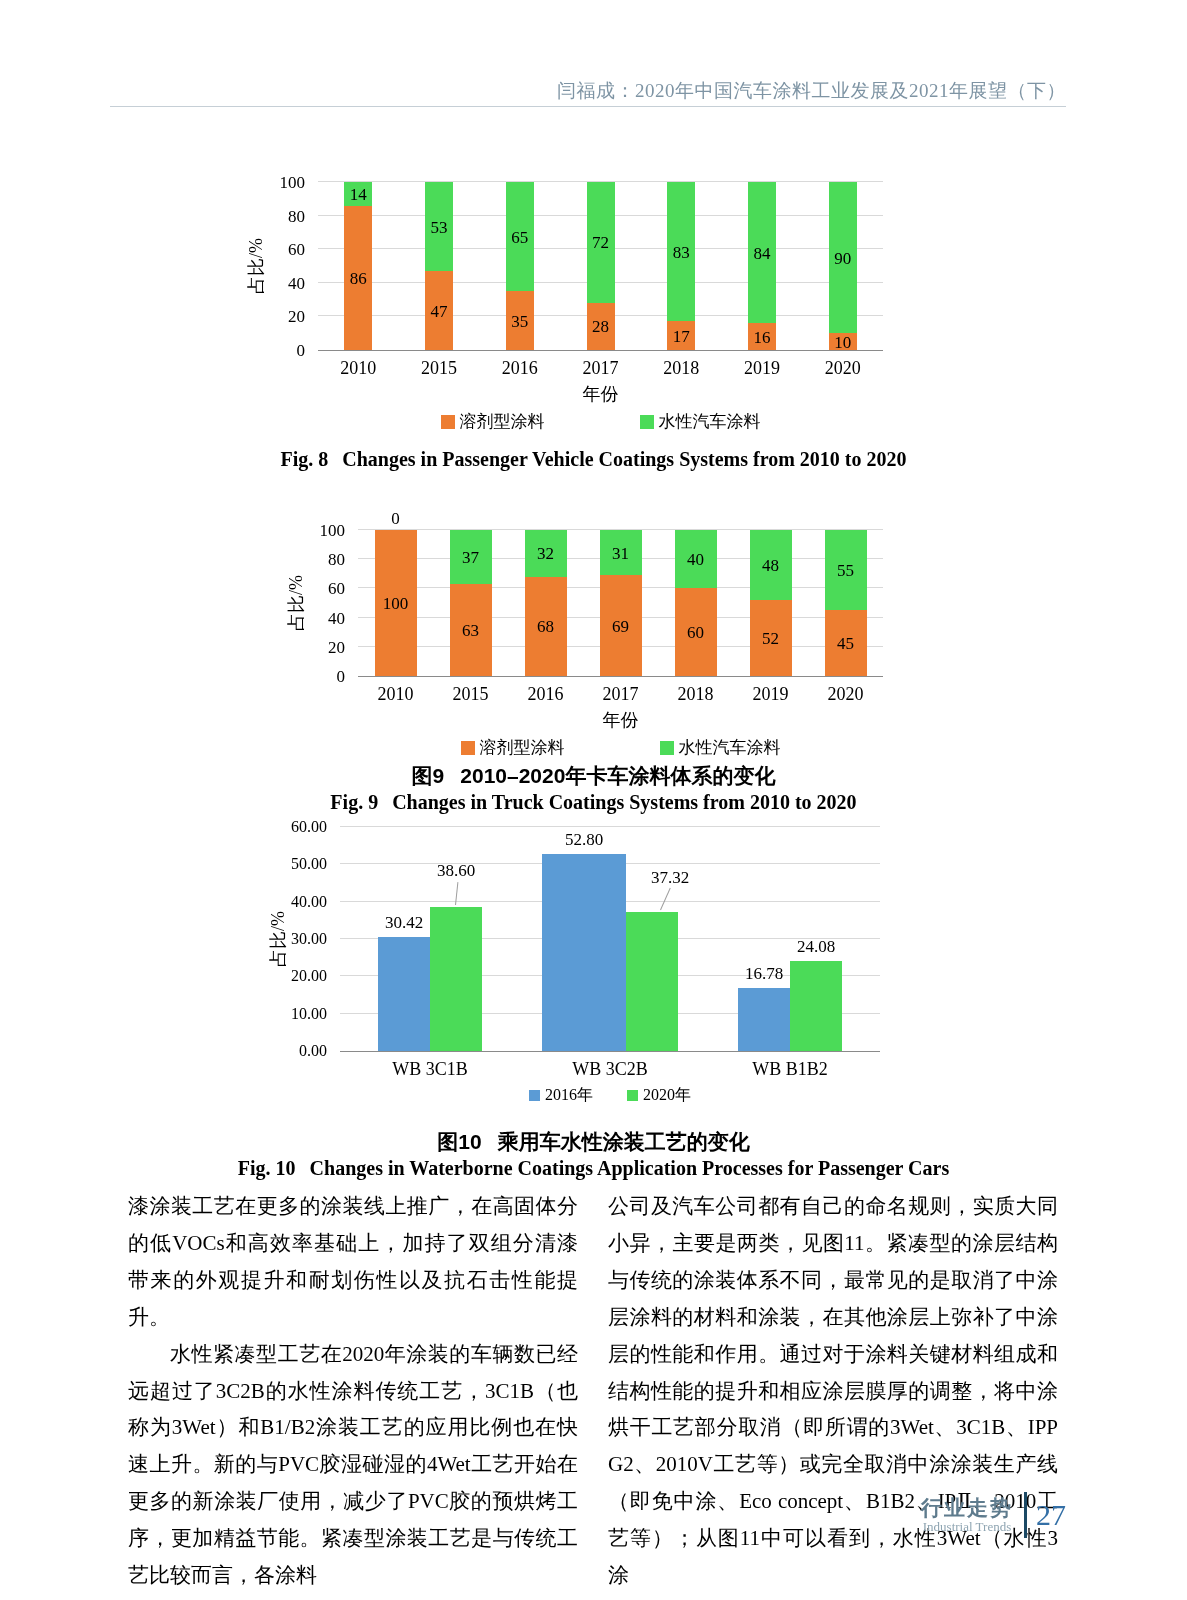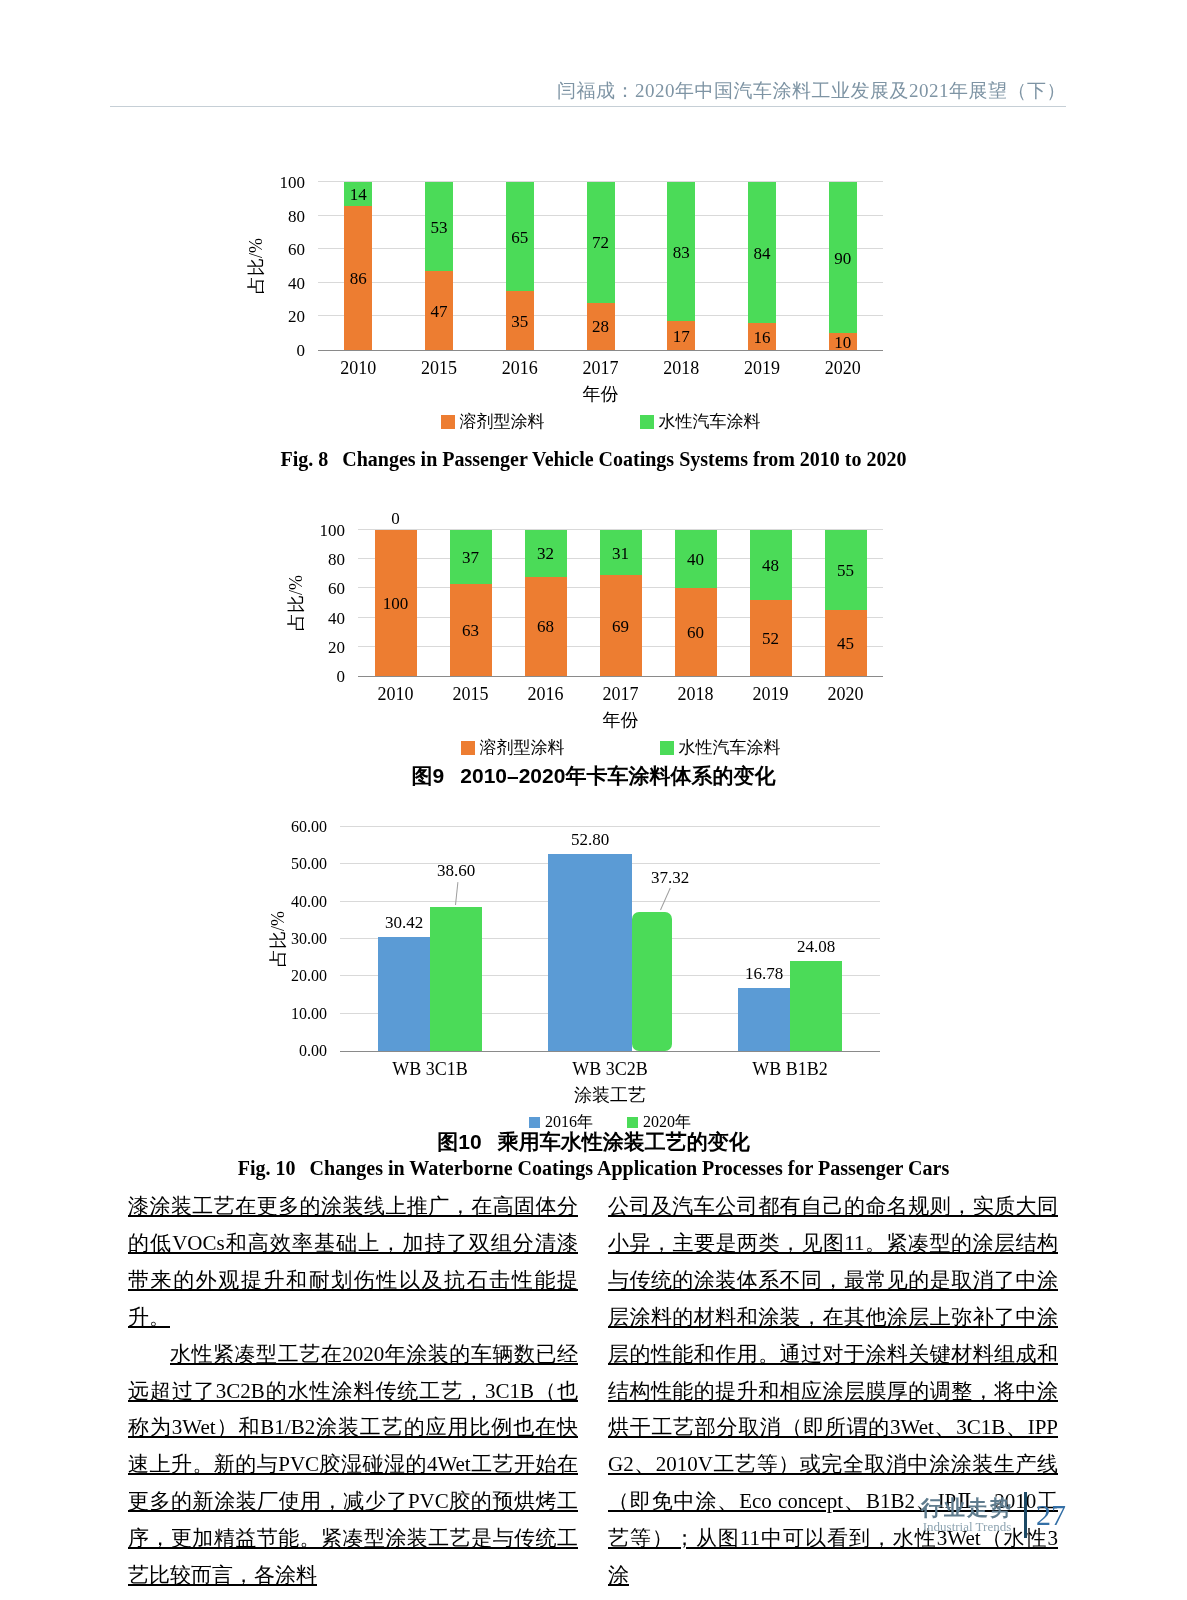--- a/index.html
+++ b/index.html
@@ -38,21 +38,21 @@
   .legend .lt{font-size:17px;line-height:1;margin-left:5px;}
 
   
   .cap-zh{position:absolute;left:0;width:1187px;text-align:center;
           font-family:"Liberation Sans","DejaVu Sans",sans-serif;font-weight:bold;font-size:21px;}
   .cap-zh .cap-num{margin-right:16px;}
   .cap-en{position:absolute;left:0;width:1187px;text-align:center;font-weight:bold;font-size:20px;}
   .cap-en .cap-num{margin-right:14px;}
 
   
-  .bodytext{position:absolute;top:1188px;left:128px;width:930px;display:flex;gap:30px;text-decoration:underline;}
+  .bodytext{position:absolute;top:1188px;left:128px;width:930px;display:flex;gap:30px;}
   .coltext{width:450px;font-size:21px;line-height:36.9px;text-align:justify;}
   .coltext p{margin:0;}
   .coltext p.indent{text-indent:2em;}
 
   
   .footer{position:absolute;top:1492px;right:121px;display:flex;align-items:center;}
   .footer-left{display:flex;flex-direction:column;align-items:center;}
   .footer-zh{font-family:"Liberation Sans","DejaVu Sans",sans-serif;font-weight:bold;
              font-size:21px;color:#5E7B8D;letter-spacing:2px;line-height:1.1;}
   .footer-en{font-size:13px;color:#8FA5B2;line-height:1.2;}
@@ -286,20 +286,23 @@
           <span class="lt" style="font-size: 17px;">溶剂型涂料</span>
         </div>
         <div class="li">
           <span class="sq" style="height: 14px; width: 14px; background: rgb(75, 219, 88);"></span>
           <span class="lt" style="font-size: 17px;">水性汽车涂料</span>
         </div>
       </div>
     </div>
   <div class="cap-zh" style="top:762px;">
     <span class="cap-num">图9</span><span>2010–2020年卡车涂料体系的变化</span>
+  </div>
+  <div class="cap-en" style="top:791px;">
+    <span class="cap-num">Fig. 9</span><span>Changes in Truck Coatings Systems from 2010 to 2020</span>
   </div>
 
   <div class="chart" id="chart-fig10" style="left:340px;top:827px;width:540px;">
       <div class="plot" style="width: 540px; height: 224px;">
         <div class="ytitle-anchor">
           <div class="ytitle">占比/%</div>
         </div>
         <div class="ytick fmt2" style="bottom: 0%;">0.00</div>
         <div class="gridline" style="bottom: 16.6667%;"></div>
         <div class="ytick fmt2" style="bottom: 16.6667%;">10.00</div>
@@ -320,41 +323,40 @@
             </div>
             <div class="gbar" style="width: 52px; height: 144.107px; background: rgb(75, 219, 88);">
               <div class="glab" style="bottom: calc(100% + 28px); left: calc(50% + 0px);">38.60</div>
               <div class="leader" style="left: calc(50% - 1px); height: 23px; transform: rotate(6deg);"></div>
             </div>
           </div>
           <div class="slot">
             <div class="gbar" style="width: 52px; height: 197.12px; background: rgb(91, 155, 213); padding-left: 32px;">
               <div class="glab">52.80</div>
             </div>
-            <div class="gbar" style="width: 40px; height: 139.328px; background: rgb(75, 219, 88); border-radius: 7px;">
+            <div class="gbar" style="width: 52px; height: 139.328px; background: rgb(75, 219, 88);">
               <div class="glab" style="bottom: calc(100% + 26px); left: calc(50% + 18px);">37.32</div>
               <div class="leader" style="left: calc(50% + 8px); height: 24px; transform: rotate(24deg);"></div>
             </div>
           </div>
           <div class="slot">
             <div class="gbar" style="width: 52px; height: 62.6453px; background: rgb(91, 155, 213);">
               <div class="glab">16.78</div>
             </div>
             <div class="gbar" style="width: 52px; height: 89.8987px; background: rgb(75, 219, 88);">
               <div class="glab">24.08</div>
             </div>
           </div>
         </div>
       </div>
       <div class="xrow">
         <div class="xc">WB 3C1B</div>
         <div class="xc">WB 3C2B</div>
         <div class="xc">WB B1B2</div>
       </div>
-      <div class="xtitle">涂装工艺</div>
       <div class="legend" style="gap: 34px;">
         <div class="li">
           <span class="sq" style="height: 11px; width: 11px; background: rgb(91, 155, 213);"></span>
           <span class="lt" style="font-size: 16px;">2016年</span>
         </div>
         <div class="li">
           <span class="sq" style="height: 11px; width: 11px; background: rgb(75, 219, 88);"></span>
           <span class="lt" style="font-size: 16px;">2020年</span>
         </div>
       </div>

